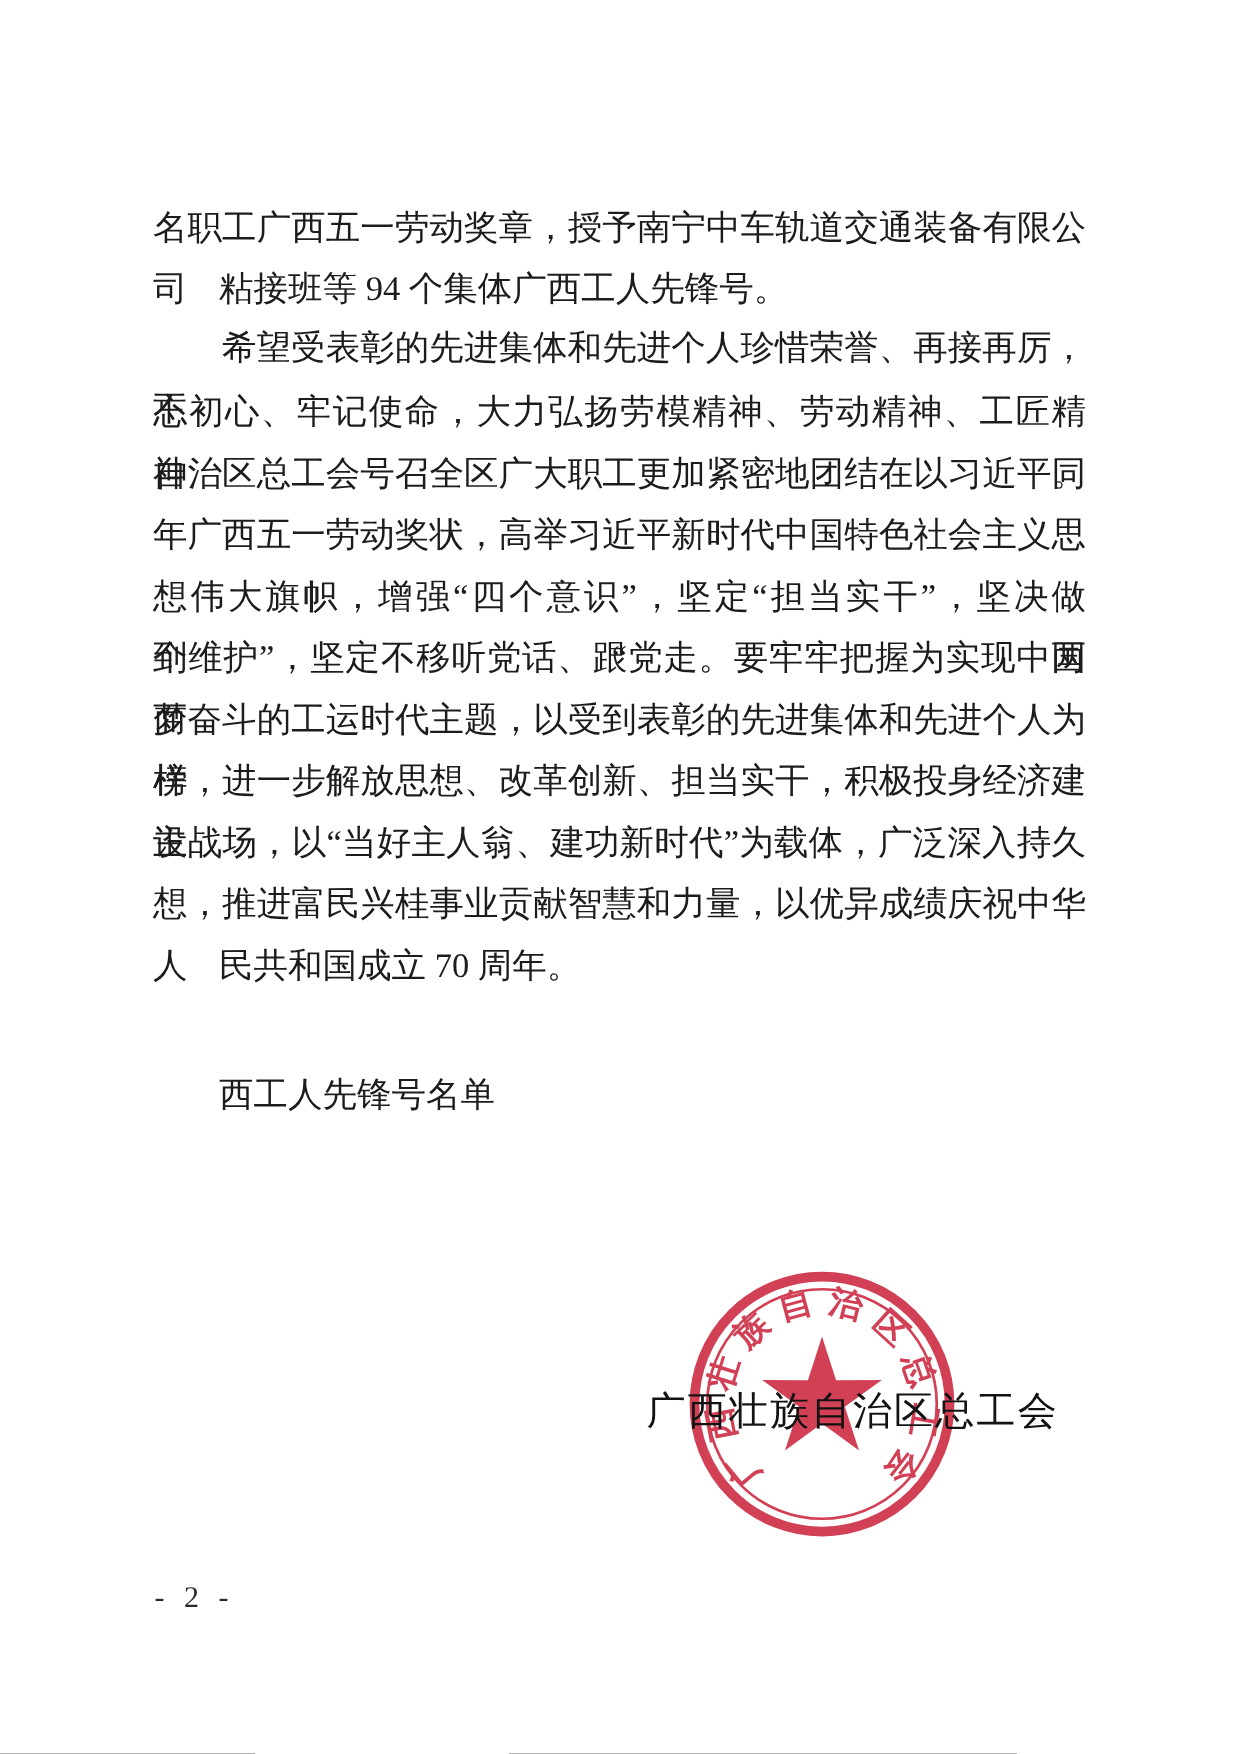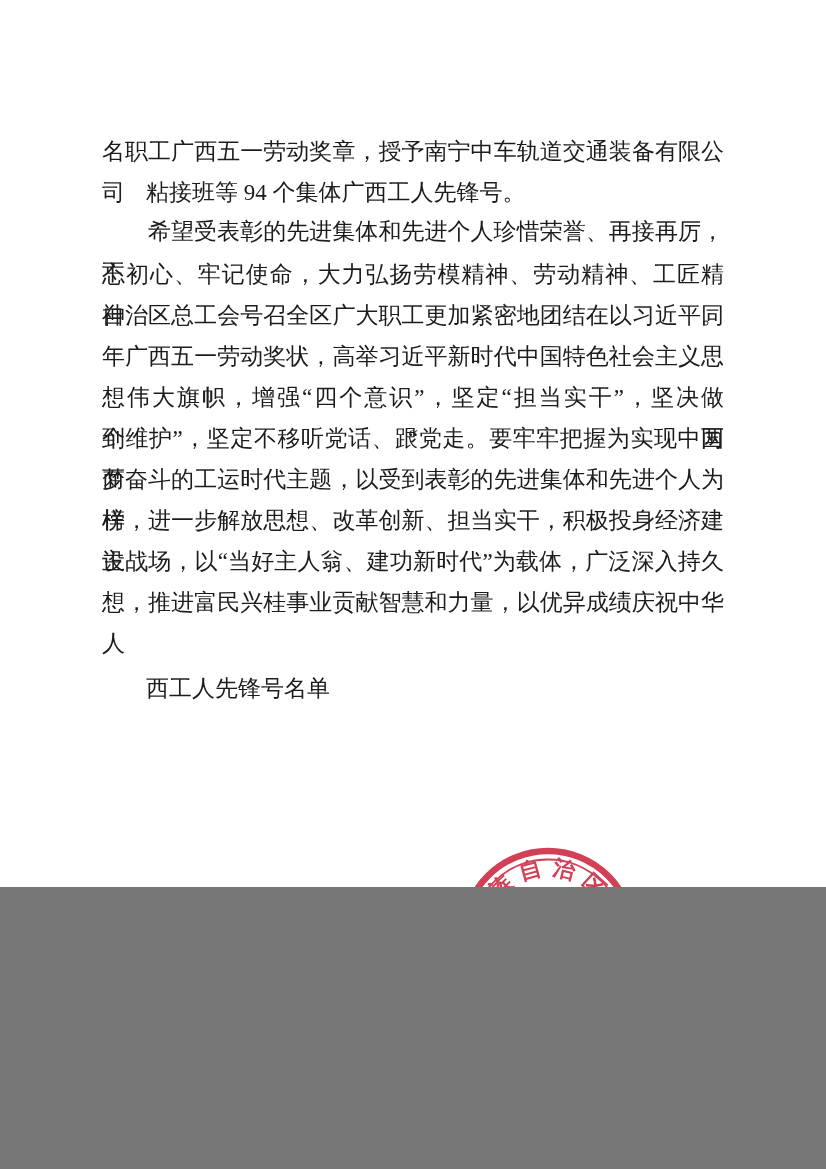--- a/index.html
+++ b/index.html
@@ -1,18 +1,18 @@
 <!DOCTYPE html>
 <html style="--seal-color: #cf3048;"><head>
 <meta charset="utf-8">
 <style>
   html,body{margin:0;padding:0;background:#777;}
   .page{
     position:relative;
-    width:826px;height:887px;
+    width:826px;height:1169px;
     background:#ffffff;
     overflow:hidden;
     font-family:"Liberation Serif","DejaVu Serif",serif;
   }
   .doc-body{
     position:absolute;
     left:102px;top:131px;width:622px;
     font-size:23px;line-height:41px;
     color:#1c1c1c;
     letter-spacing:0;
@@ -72,20 +72,21 @@
     <div class="line indent">希望受表彰的先进集体和先进个人珍惜荣誉、再接再厉，不</div>
     <div class="line">忘初心、牢记使命，大力弘扬劳模精神、劳动精神、工匠精神。</div>
     <div class="line">自治区总工会号召全区广大职工更加紧密地团结在以习近平同</div>
     <div class="line">年广西五一劳动奖状，高举习近平新时代中国特色社会主义思</div>
     <div class="line">想伟大旗帜，增强“四个意识”，坚定“担当实干”，坚决做到“两</div>
     <div class="line">个维护”，坚定不移听党话、跟党走。要牢牢把握为实现中国梦</div>
     <div class="line">而奋斗的工运时代主题，以受到表彰的先进集体和先进个人为榜</div>
     <div class="line">样，进一步解放思想、改革创新、担当实干，积极投身经济建设</div>
     <div class="line">主战场，以“当好主人翁、建功新时代”为载体，广泛深入持久</div>
     <div class="line">想，推进富民兴桂事业贡献智慧和力量，以优异成绩庆祝中华人</div>
+    <div class="line endline">民共和国成立 70 周年。</div>
     <div class="spacer-line"></div>
     <div class="line endline">西工人先锋号名单</div>
   </div>
 
   <div class="seal">
     <svg viewBox="0 0 186 182" xmlns="http://www.w3.org/2000/svg">
       <circle cx="93" cy="90" r="85" fill="none" stroke="var(--seal-color,#cf3048)" stroke-width="6.5"></circle>
       <circle cx="93" cy="90" r="76.5" fill="none" stroke="var(--seal-color,#cf3048)" stroke-width="1.8"></circle>
       <polygon fill="var(--seal-color,#cf3048)" points="93,45 102.4,74.1 132.9,74 108.2,91.9 117.7,121 93,103 68.3,121 77.8,91.9 53.1,74 83.6,74.1"></polygon>
       <path id="seal-text-arc" fill="none" stroke="none" d="M 53.8 136.7 A 61 61 0 1 1 132.2 136.7"></path>

